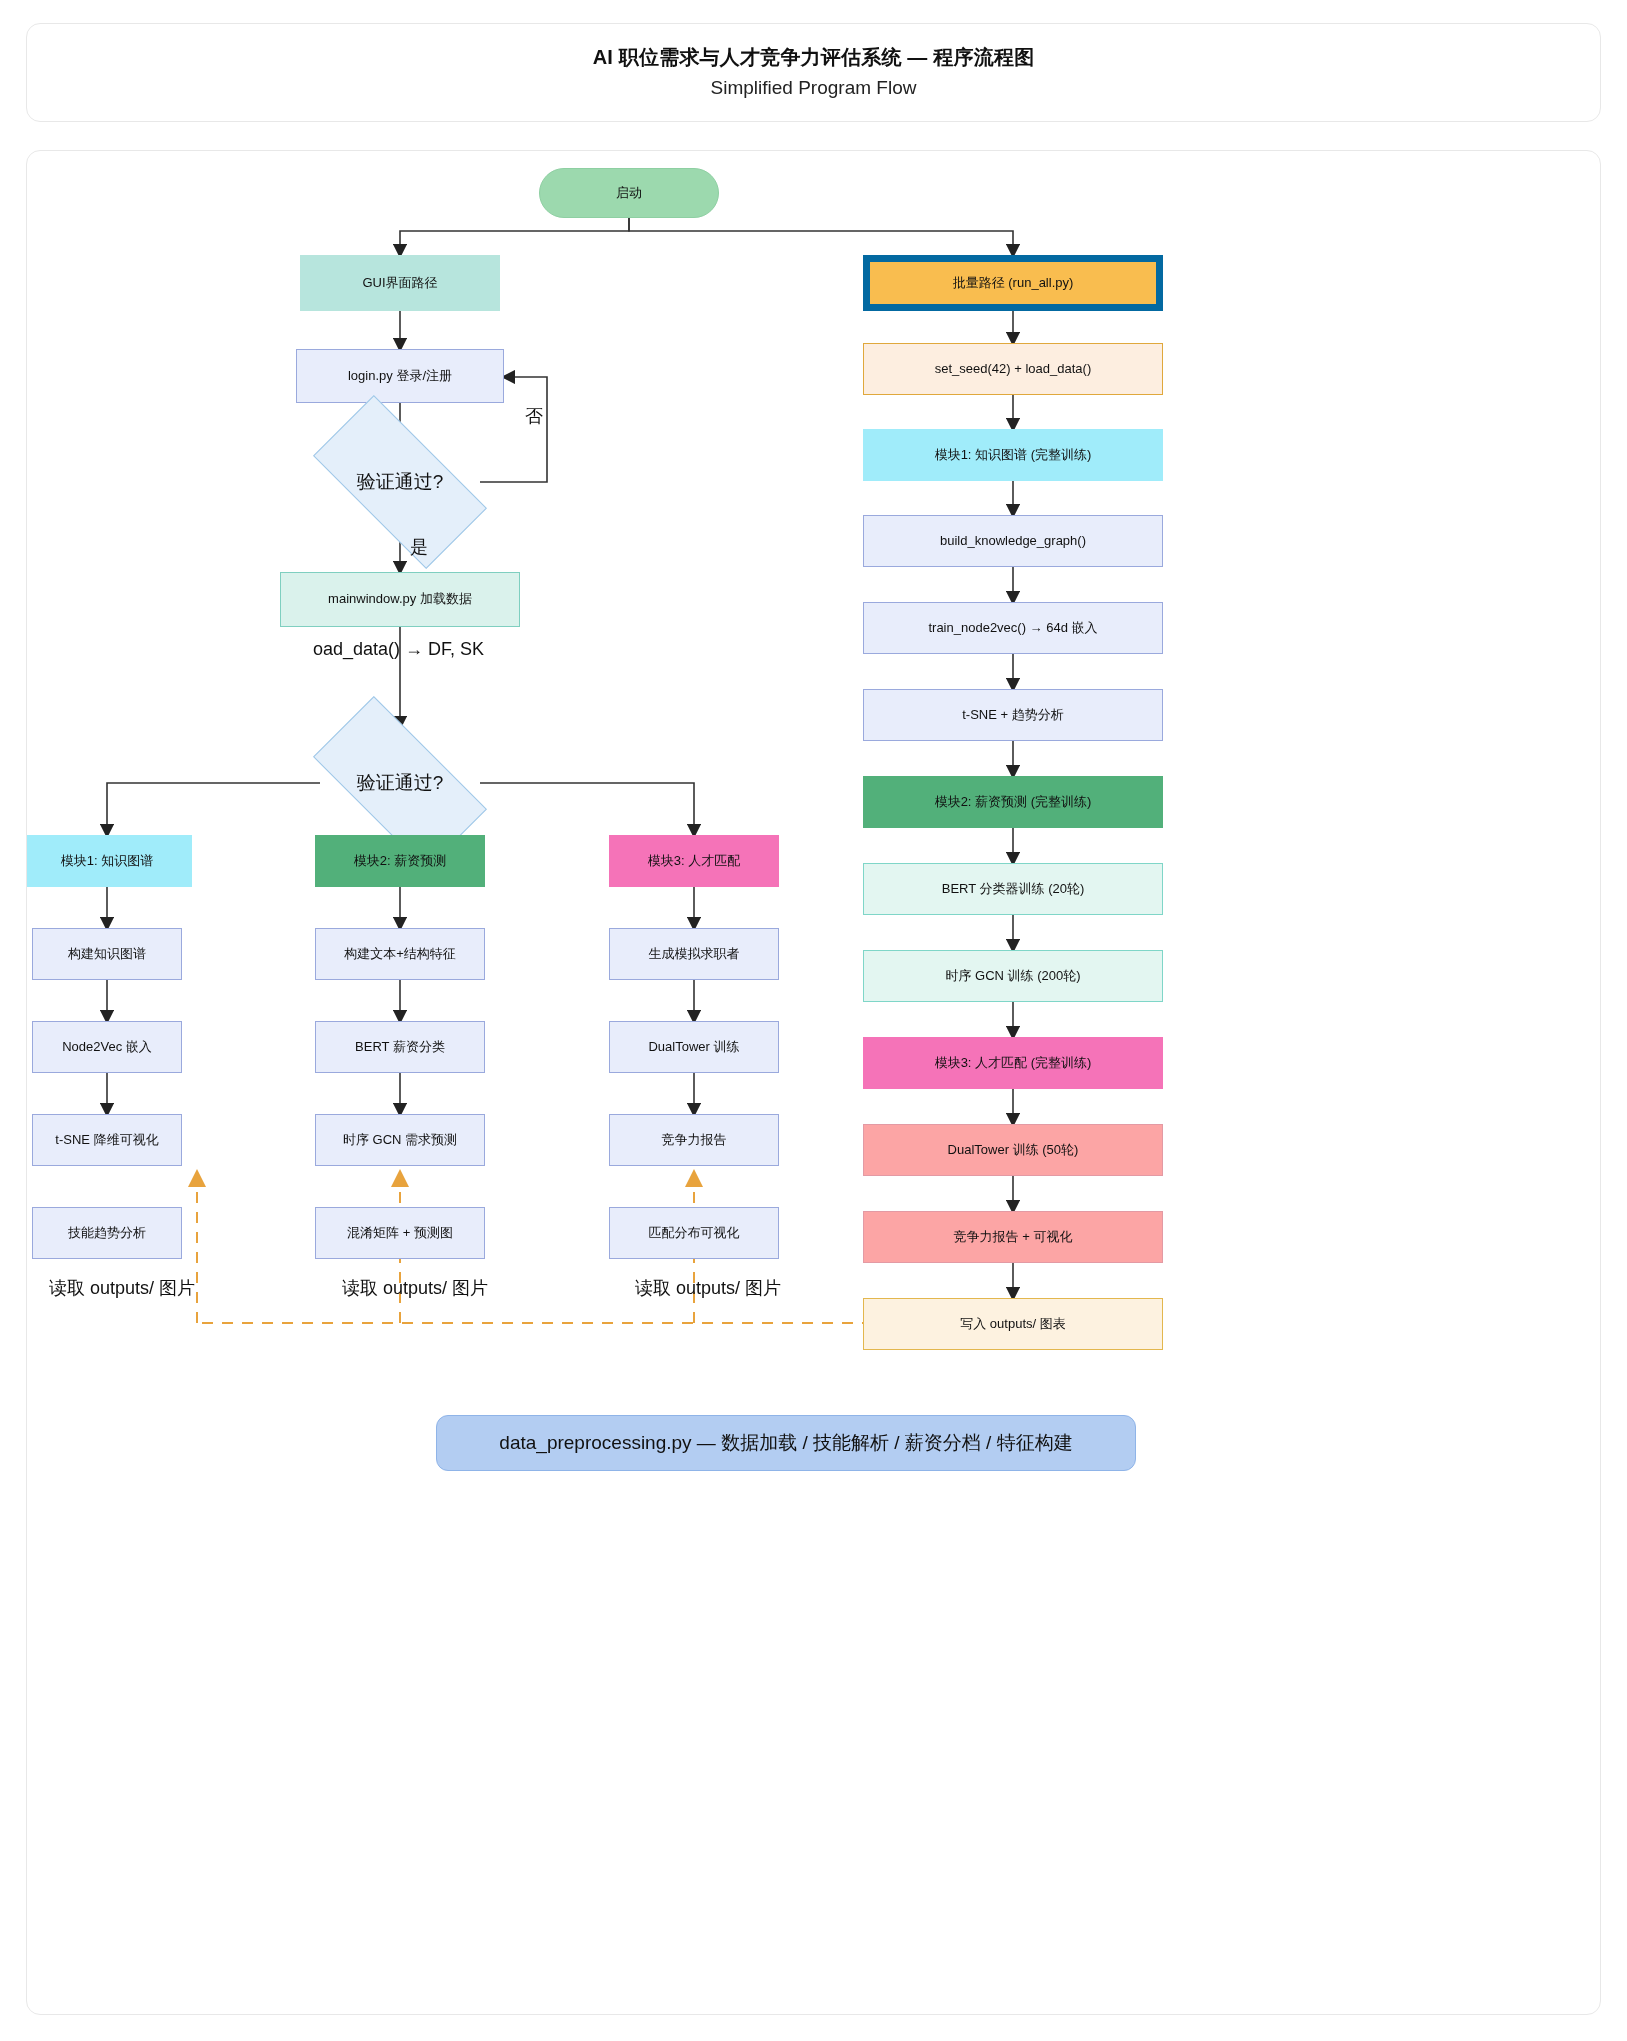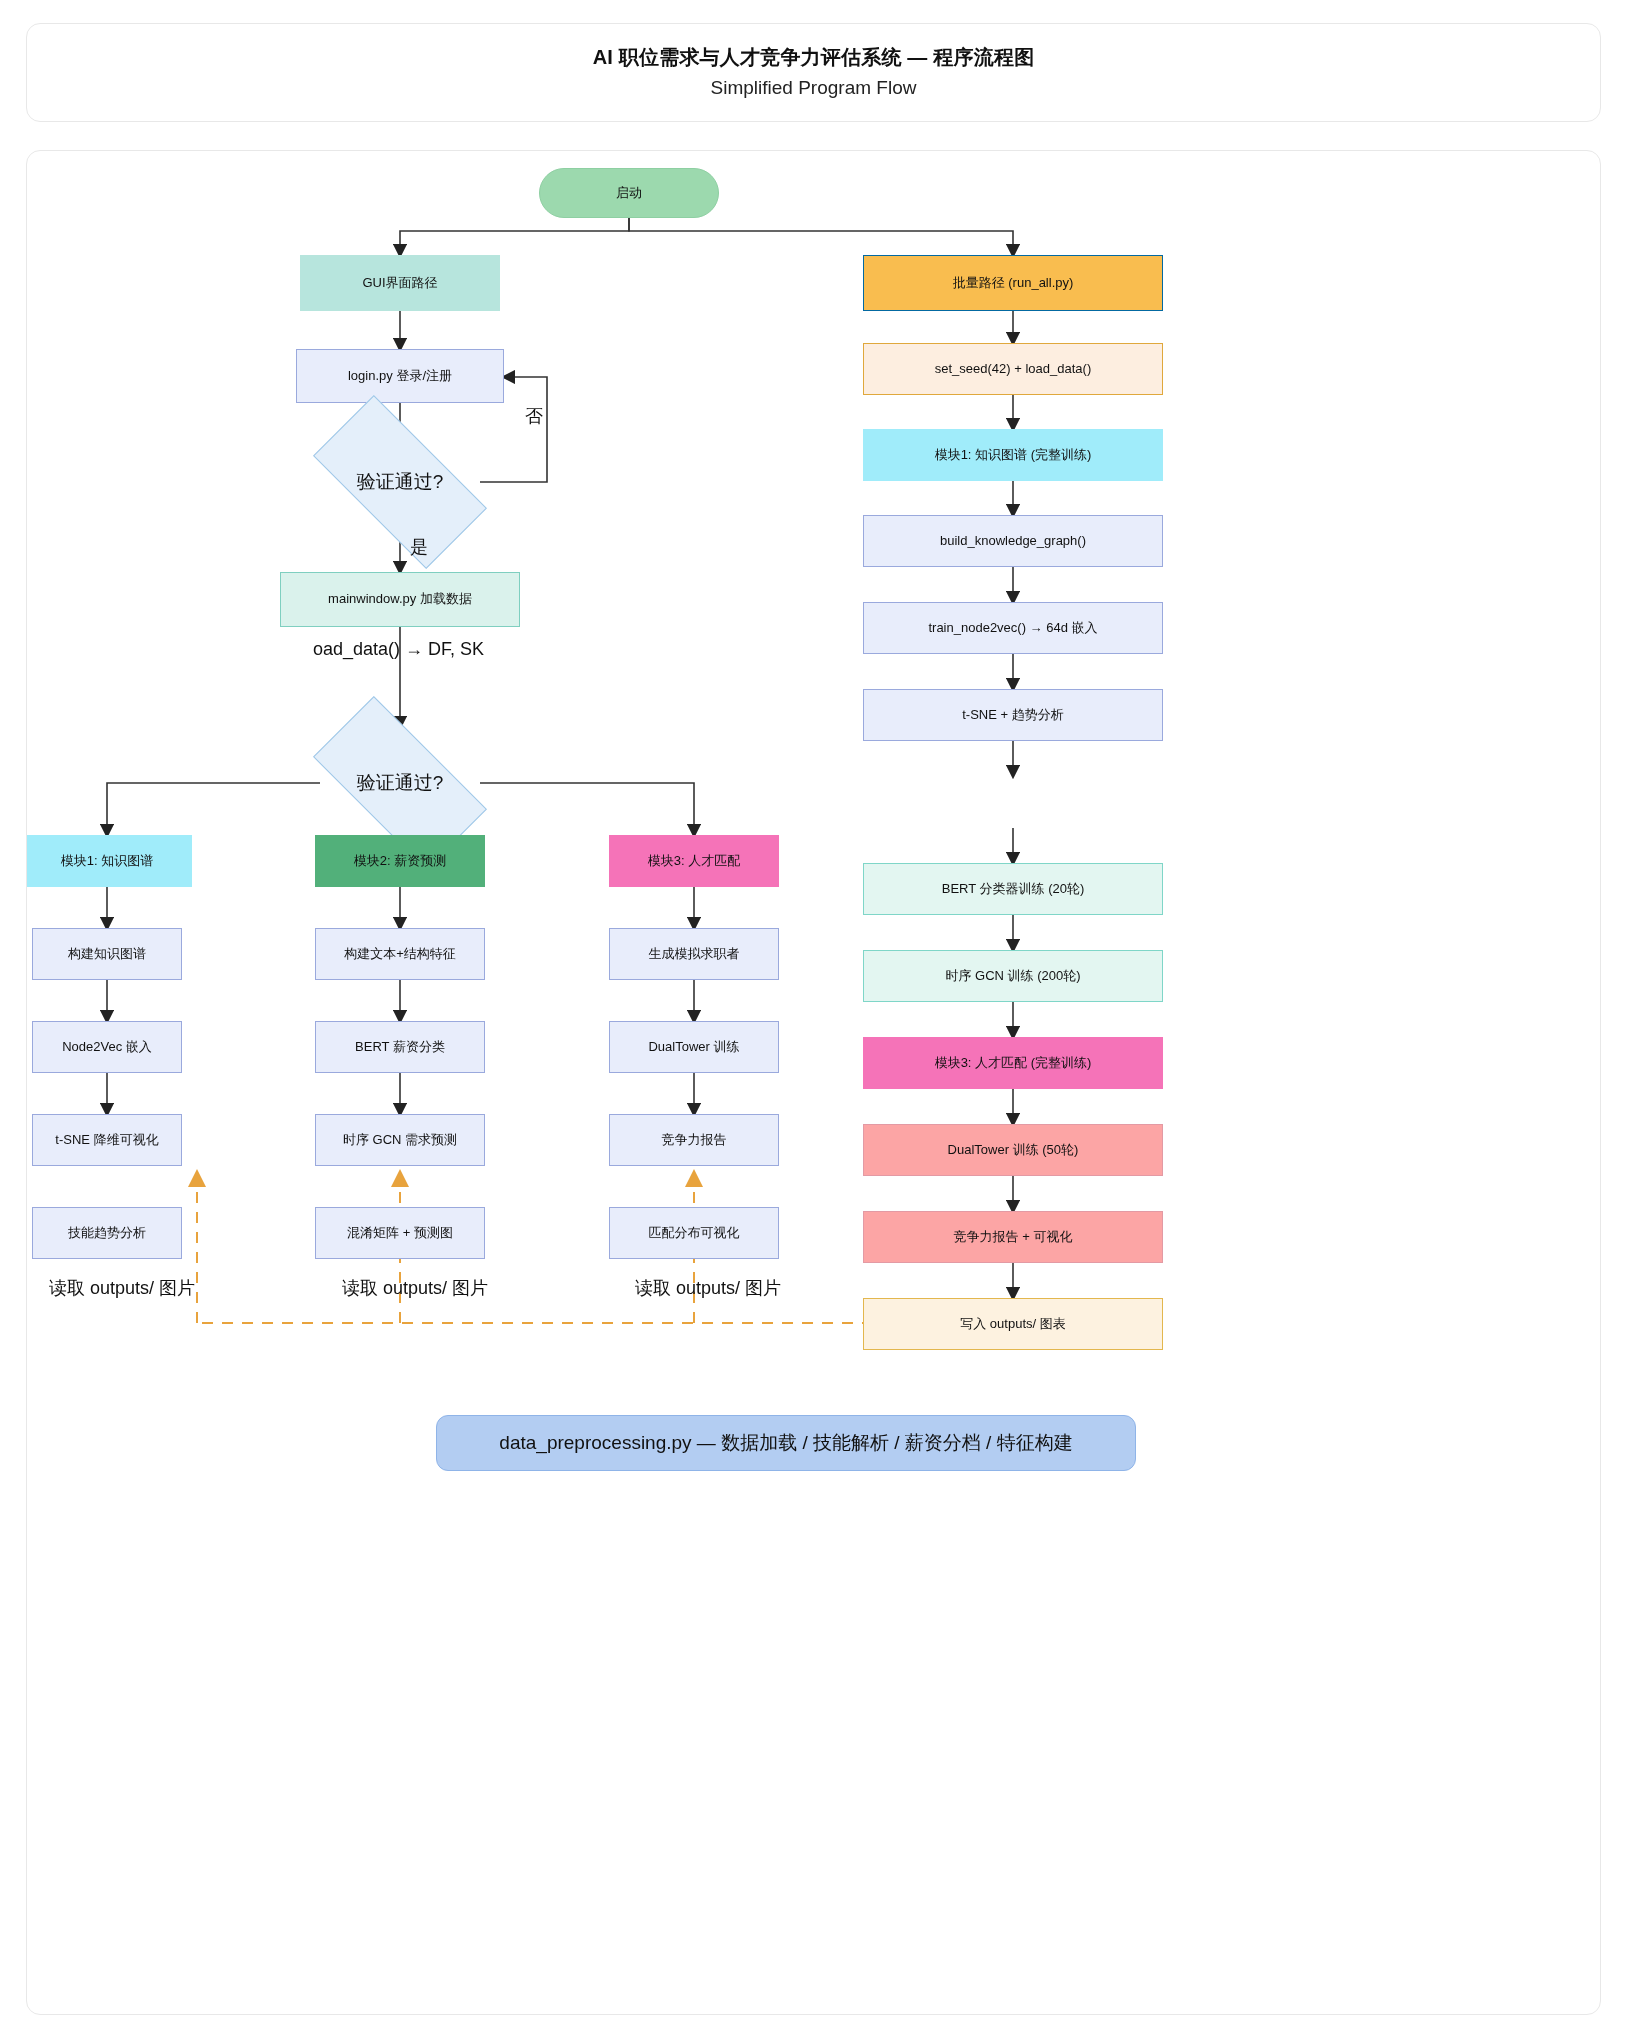--- a/index.html
+++ b/index.html
@@ -30,21 +30,21 @@
   #edges{position:absolute;left:0;top:0;width:1575px;height:1865px;}
 
   .node{
     position:absolute;box-sizing:border-box;
     display:flex;align-items:center;justify-content:center;
     text-align:center;font-size:13px;line-height:1.25;
     padding:0 10px;
   }
   .n-start{border-radius:26px;background:#9cd9ae;border:1px solid #8ecfa2;}
   .n-phase-gui{background:#b7e5dd;border:1px solid #b7e5dd;}
-  .n-phase-batch{background:#f9bd4f;border:1px solid #0369a1;}
+  .n-phase-batch{background:#f9bd4f;border:7px solid #0369a1;}
   .n-proc-blue{background:#e8edfb;border:1px solid #9aa9dd;}
   .n-proc-mint{background:#daf2ec;border:1px solid #7fcfc0;}
   .n-proc-mint2{background:#e3f6f1;border:1px solid #7fd6c8;}
   .n-proc-cream{background:#fdeee0;border:1px solid #e0a83c;}
   .n-proc-pinkpale{background:#fca5a5;border:1px solid #e39aa4;}
   .n-proc-outputs{background:#fdf2e0;border:1px solid #e3b74e;}
   .n-mod1{background:#a0ecfa;border:1px solid #a0ecfa;}
   .n-mod2{background:#52b07a;border:1px solid #52b07a;}
   .n-mod3{background:#f573b8;border:1px solid #f573b8;}
   .n-lib{background:#b3cdf2;border:1px solid #8fb4e8;border-radius:12px;font-size:19px;}
@@ -181,20 +181,21 @@
     <div class="node n-proc-blue" style="left:582px;top:870px;width:170px;height:52px;">DualTower 训练</div>
     <div class="node n-proc-blue" style="left:582px;top:963px;width:170px;height:52px;">竞争力报告</div>
     <div class="node n-proc-blue" style="left:582px;top:1056px;width:170px;height:52px;">匹配分布可视化</div>
     <div class="edge-label" style="left:608px;top:1125px;">读取 outputs/ 图片</div>
 
     <div class="node n-proc-cream" style="left:836px;top:192px;width:300px;height:52px;">set_seed(42) + load_data()</div>
     <div class="node n-mod1" style="left:836px;top:278px;width:300px;height:52px;">模块1: 知识图谱 (完整训练)</div>
     <div class="node n-proc-blue" style="left:836px;top:364px;width:300px;height:52px;">build_knowledge_graph()</div>
     <div class="node n-proc-blue" style="left:836px;top:451px;width:300px;height:52px;">train_node2vec() → 64d 嵌入</div>
     <div class="node n-proc-blue" style="left:836px;top:538px;width:300px;height:52px;">t-SNE + 趋势分析</div>
+    <div class="node n-mod2" style="left:836px;top:625px;width:300px;height:52px;">模块2: 薪资预测 (完整训练)</div>
     <div class="node n-proc-mint2" style="left:836px;top:712px;width:300px;height:52px;">BERT 分类器训练 (20轮)</div>
     <div class="node n-proc-mint2" style="left:836px;top:799px;width:300px;height:52px;">时序 GCN 训练 (200轮)</div>
     <div class="node n-mod3" style="left:836px;top:886px;width:300px;height:52px;">模块3: 人才匹配 (完整训练)</div>
     <div class="node n-proc-pinkpale" style="left:836px;top:973px;width:300px;height:52px;">DualTower 训练 (50轮)</div>
     <div class="node n-proc-pinkpale" style="left:836px;top:1060px;width:300px;height:52px;">竞争力报告 + 可视化</div>
     <div class="node n-proc-outputs" style="left:836px;top:1147px;width:300px;height:52px;">写入 outputs/ 图表</div>
 
     <div class="node n-lib" style="left:409px;top:1264px;width:700px;height:56px;">data_preprocessing.py — 数据加载 / 技能解析 / 薪资分档 / 特征构建</div>
 
   </div>

